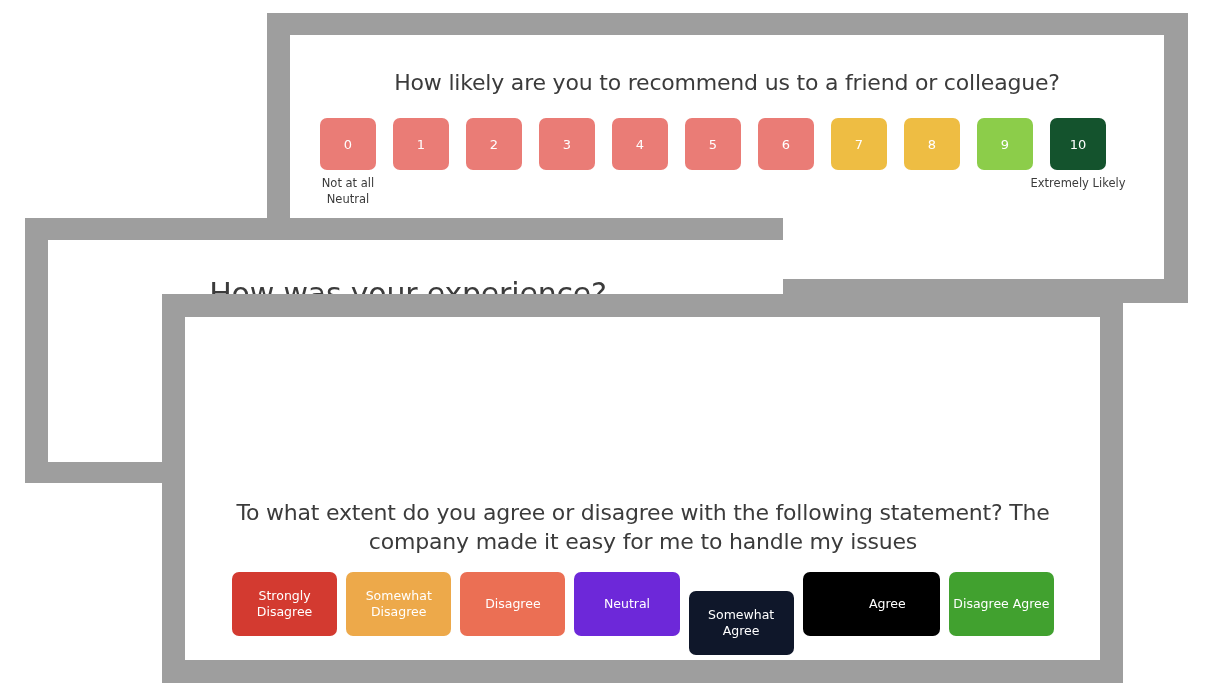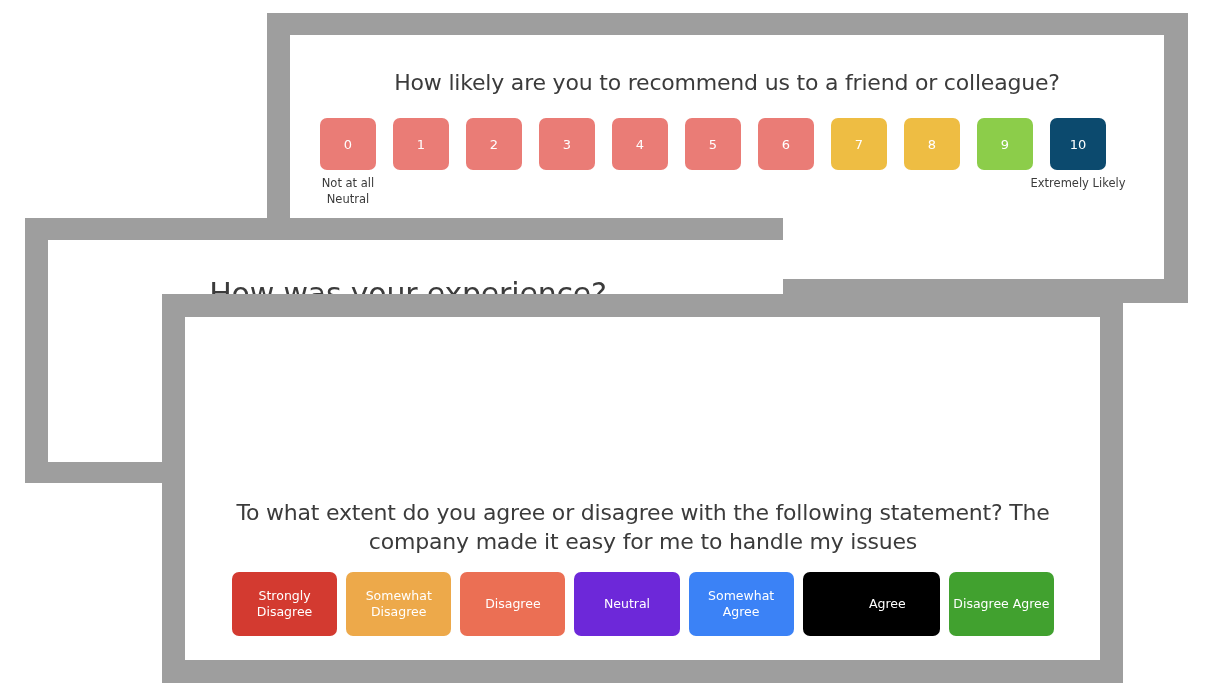--- a/index.html
+++ b/index.html
@@ -188,21 +188,21 @@
       <div class="nps-item" style="left: 511px;">
         <div class="nps-btn" style="background: rgb(238, 189, 67);">7</div>
       </div>
       <div class="nps-item" style="left: 584px;">
         <div class="nps-btn" style="background: rgb(238, 189, 67);">8</div>
       </div>
       <div class="nps-item" style="left: 657px;">
         <div class="nps-btn" style="background: rgb(140, 205, 74);">9</div>
       </div>
       <div class="nps-item" style="left: 730px;">
-        <div class="nps-btn" style="background: #0c4a6e;">10</div>
+        <div class="nps-btn" style="background: #14532d;">10</div>
         <div class="nps-caption right">Extremely Likely</div>
       </div>
     </div>
 
   <div class="card-frame" id="card2-frame"></div>
   <div class="card-sheet" id="card2-sheet"></div>
 
   <div class="question-title" id="emoji-title">How was your experience?</div>
 
   <div id="emoji-row">
@@ -256,18 +256,18 @@
   <div class="card-frame" id="card3-frame"></div>
   <div class="card-sheet" id="card3-sheet"></div>
 
   <div class="question-title" id="likert-title">To what extent do you agree or disagree with the following statement? The company made it easy for me to handle my issues</div>
 
   <div id="likert-row">
       <div class="likert-btn" style="background: rgb(211, 58, 48);">Strongly Disagree</div>
       <div class="likert-btn" style="background: rgb(237, 169, 74);">Somewhat Disagree</div>
       <div class="likert-btn" style="background: rgb(235, 111, 84);">Disagree</div>
       <div class="likert-btn" style="background: #6d28d9;">Neutral</div>
-      <div class="likert-btn" style="background: #3b82f6;">Somewhat Agree</div>
+      <div class="likert-btn" style="background: #0f172a; margin-top: 19px;">Somewhat Agree</div>
       <div class="likert-btn" style="background: #000000; padding-left: 36px;">Agree</div>
       <div class="likert-btn" style="background: rgb(65, 161, 47);">Disagree Agree</div>
     </div>
 
 </div>
 
 </body></html>

